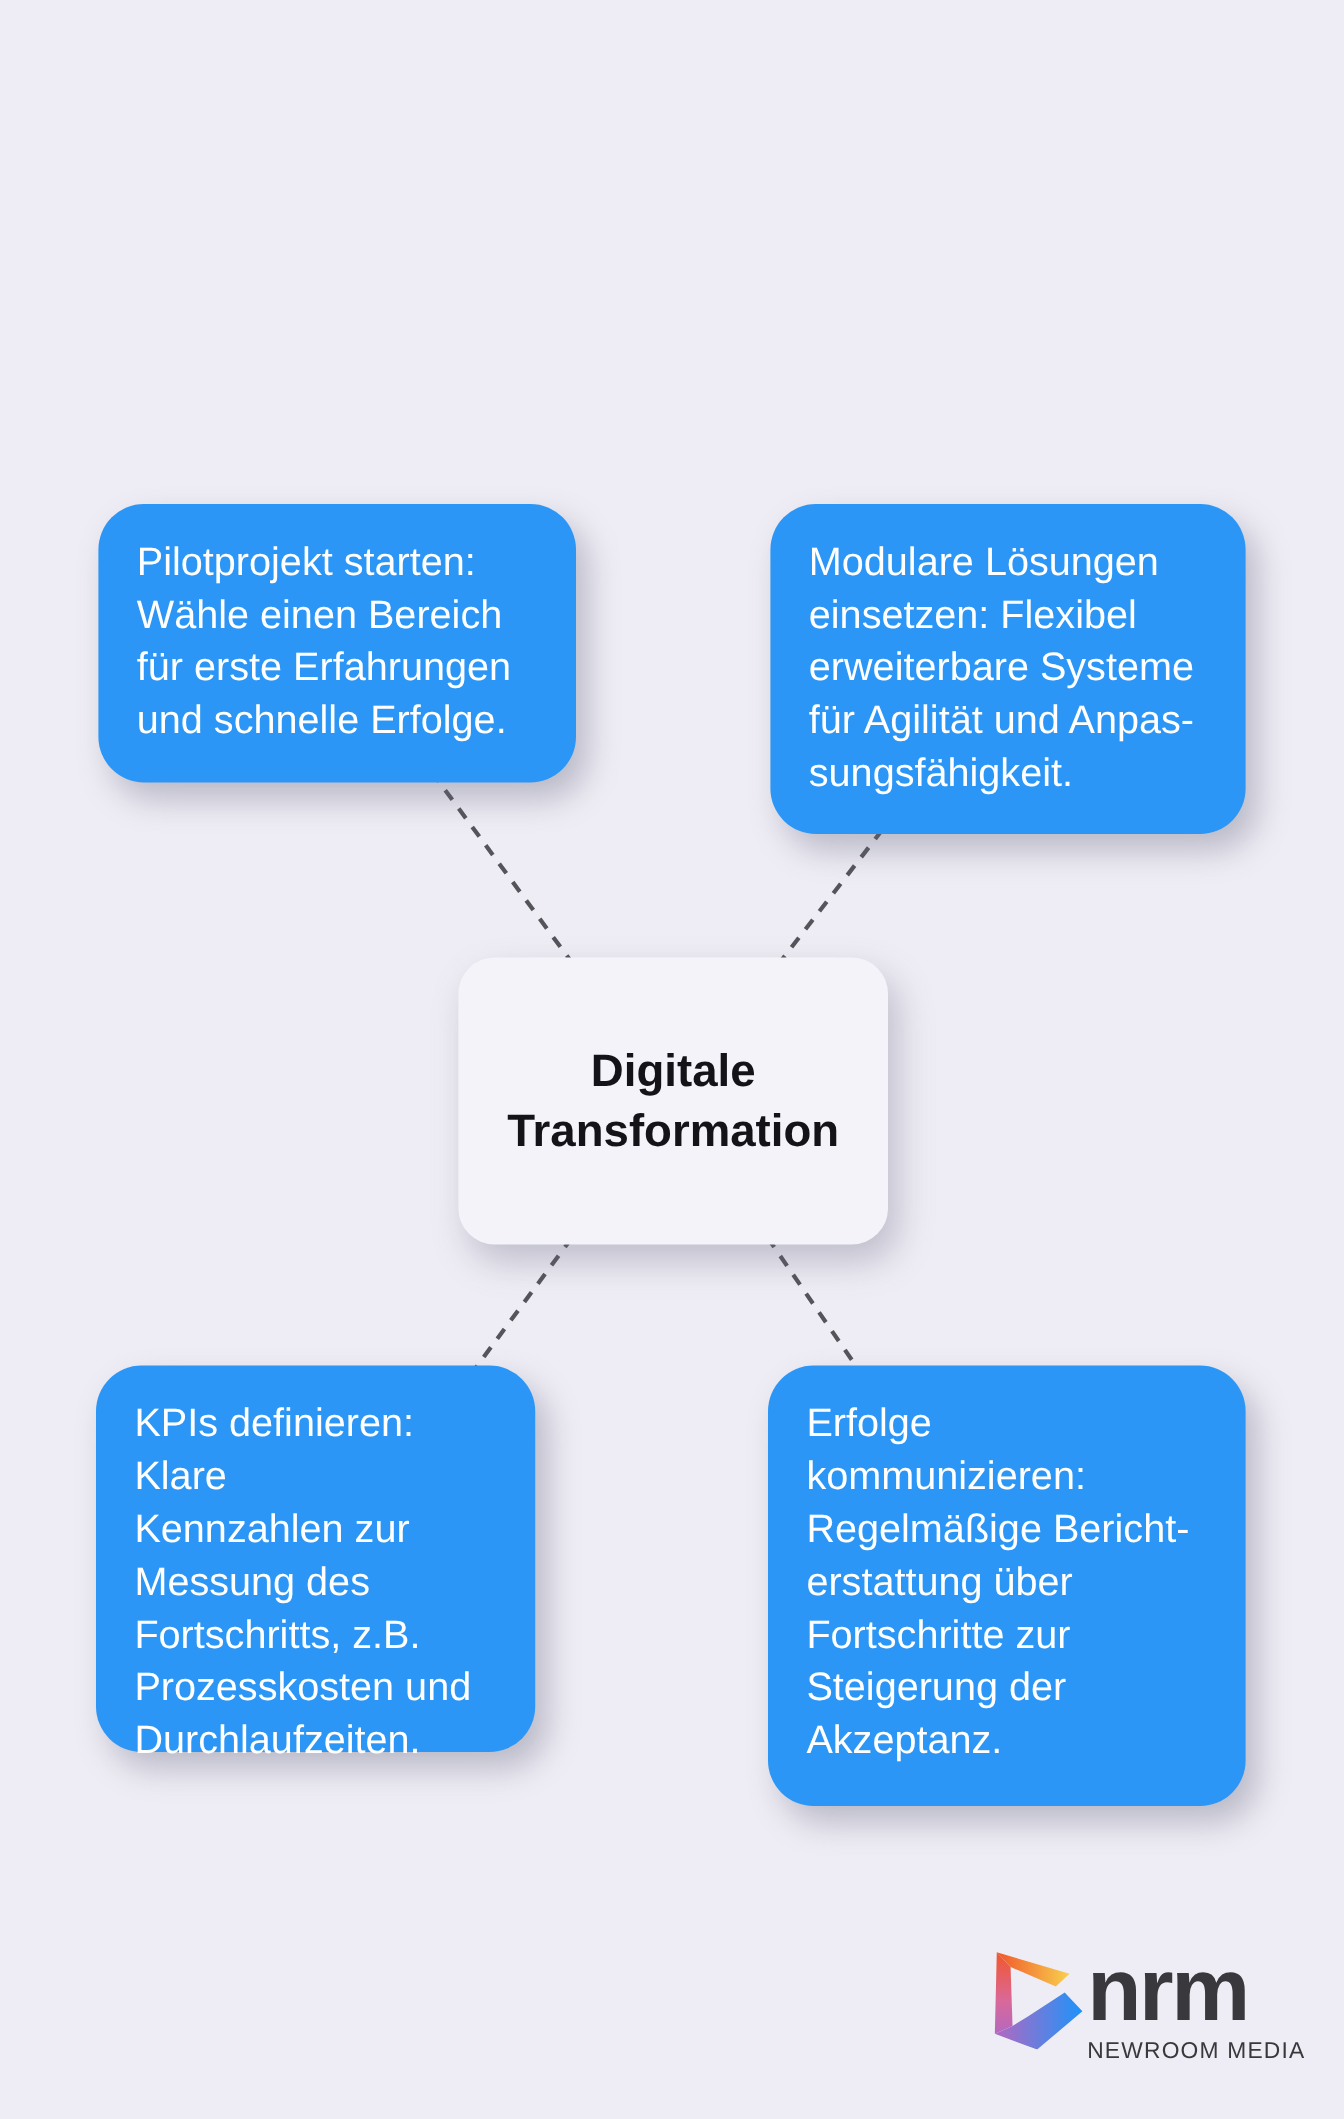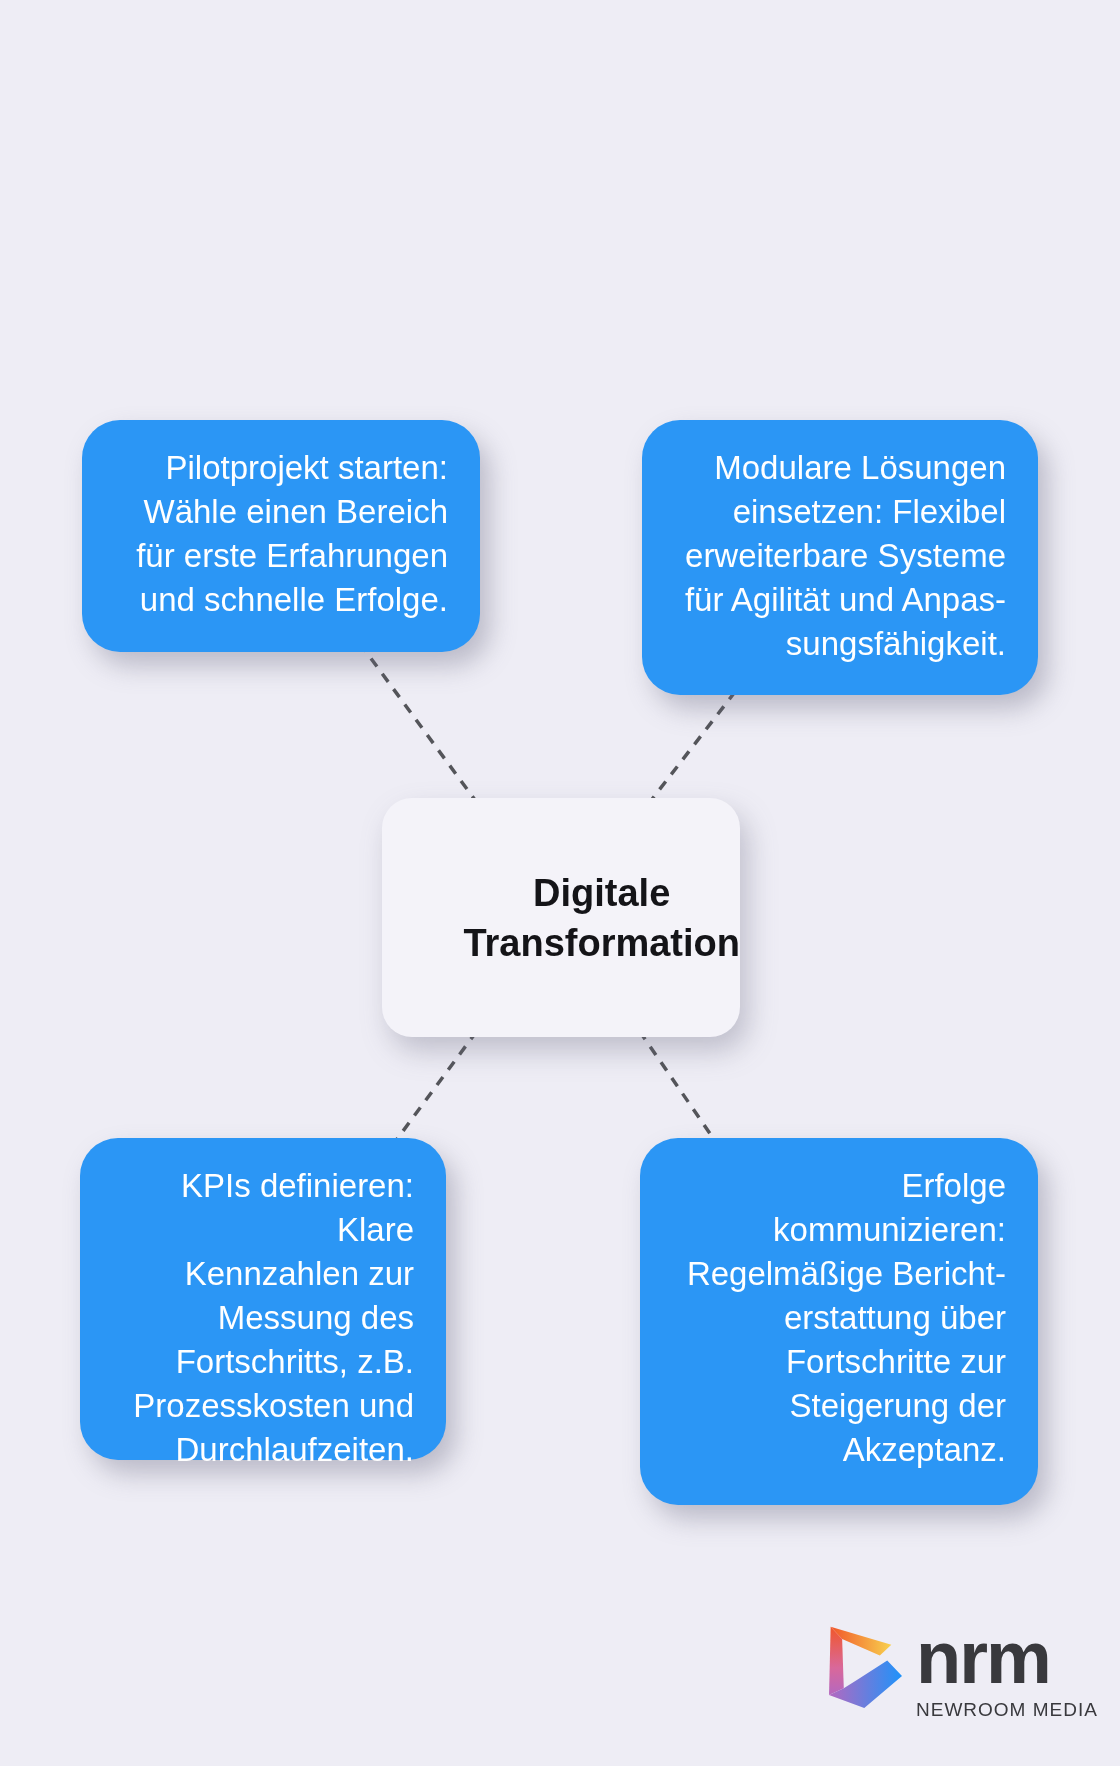--- a/index.html
+++ b/index.html
@@ -25,39 +25,39 @@
   }
   .connectors{position:absolute;left:0;top:0;width:1120px;height:1766px;z-index:1;}
   .connectors line{stroke:var(--connector);stroke-width:3.5;stroke-dasharray:10 9;}
   .node{
     position:absolute;z-index:2;background:var(--node-fill);
     border-radius:38px;box-sizing:border-box;padding:26px 32px;
     box-shadow:10px 14px 26px rgba(105,105,130,0.38);
   }
   .node p{
     margin:0;color:var(--node-text);font-size:33px;line-height:44px;
-    font-weight:400;white-space:pre-line;text-align:right;
+    font-weight:400;white-space:pre-line;
   }
   .node-tl{left:82px;top:420px;width:398px;height:232px;}
   .node-tr{left:642px;top:420px;width:396px;height:275px;}
   .node-bl{left:80px;top:1138px;width:366px;height:322px;}
   .node-br{left:640px;top:1138px;width:398px;height:367px;}
   .center-node{
     position:absolute;z-index:2;left:382px;top:798px;width:358px;height:239px;
     background:var(--center-fill);border-radius:30px;
     box-shadow:8px 14px 28px rgba(105,105,130,0.35);
-    display:flex;align-items:center;justify-content:flex-end;text-align:center;
+    display:flex;align-items:center;justify-content:center;text-align:center;
   }
   .center-node p{
     margin:0;font-size:38px;line-height:50px;font-weight:700;
     color:var(--center-text);white-space:pre-line;
   }
   .logo{position:absolute;left:818px;top:1626px;z-index:2;display:flex;align-items:flex-start;}
   .logo-mark{width:86px;height:82px;display:block;}
-  .logo-text{margin-left:12px;display:flex;flex-direction:column;}
+  .logo-text{margin-left:2px;display:flex;flex-direction:column;}
   .brand{
     font-size:74px;line-height:64px;font-weight:700;letter-spacing:-2px;
     color:var(--brand-text);
   }
   .tagline{
     margin-top:9px;font-size:19px;font-weight:400;letter-spacing:1px;
     color:var(--brand-text);white-space:nowrap;
   }
 </style>
 </head>

